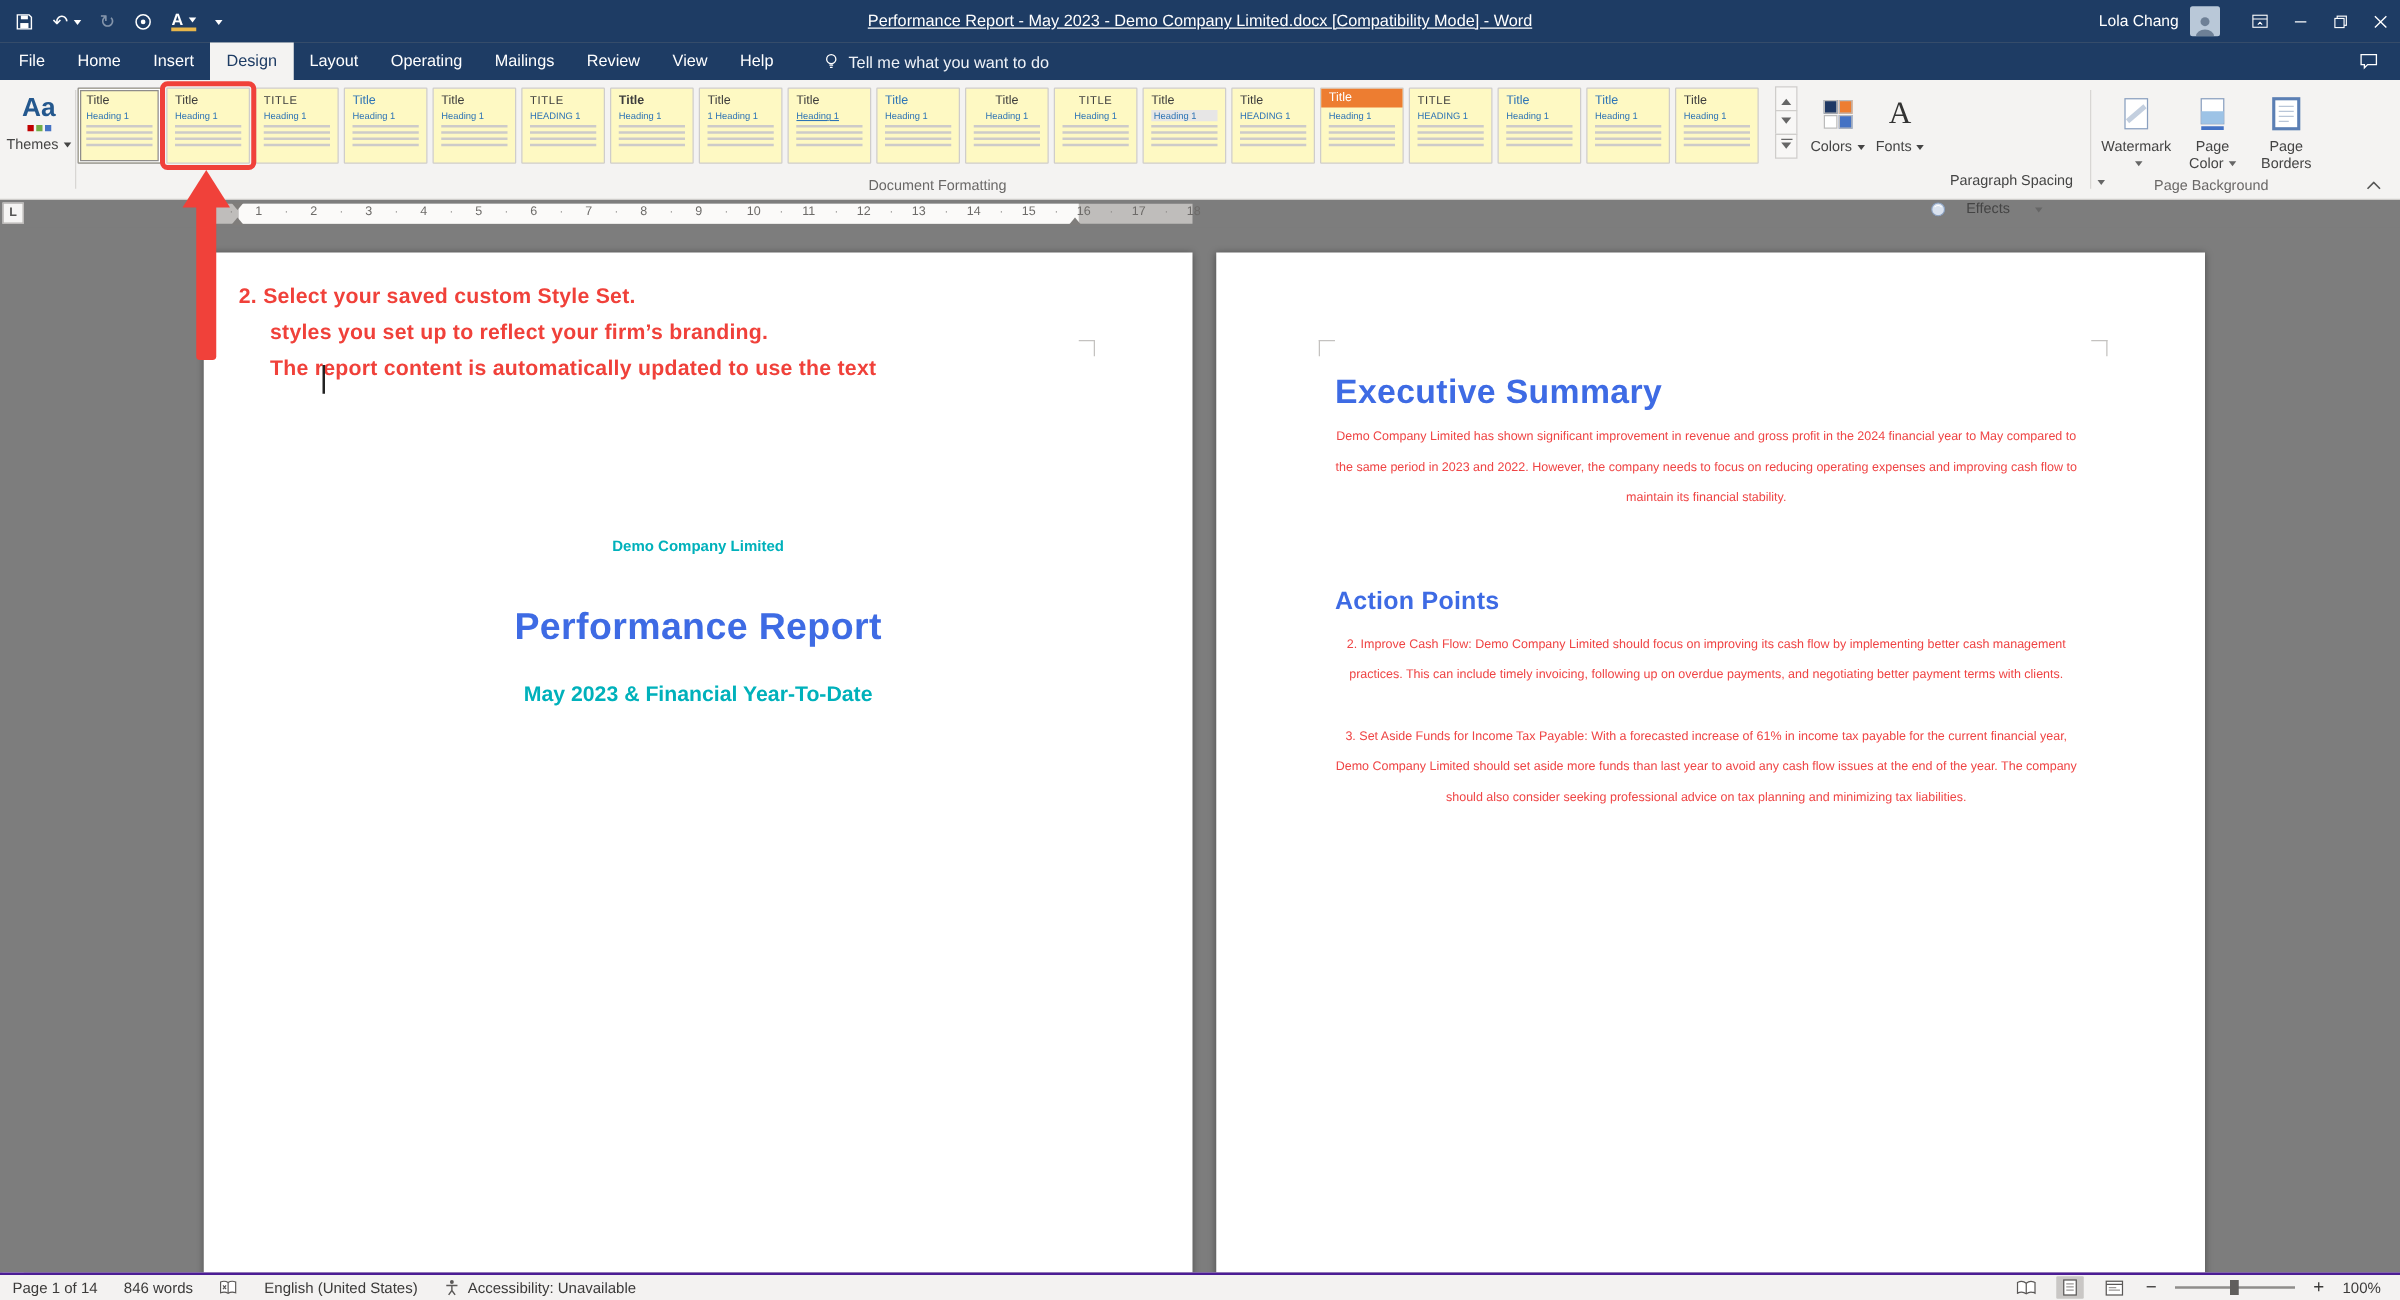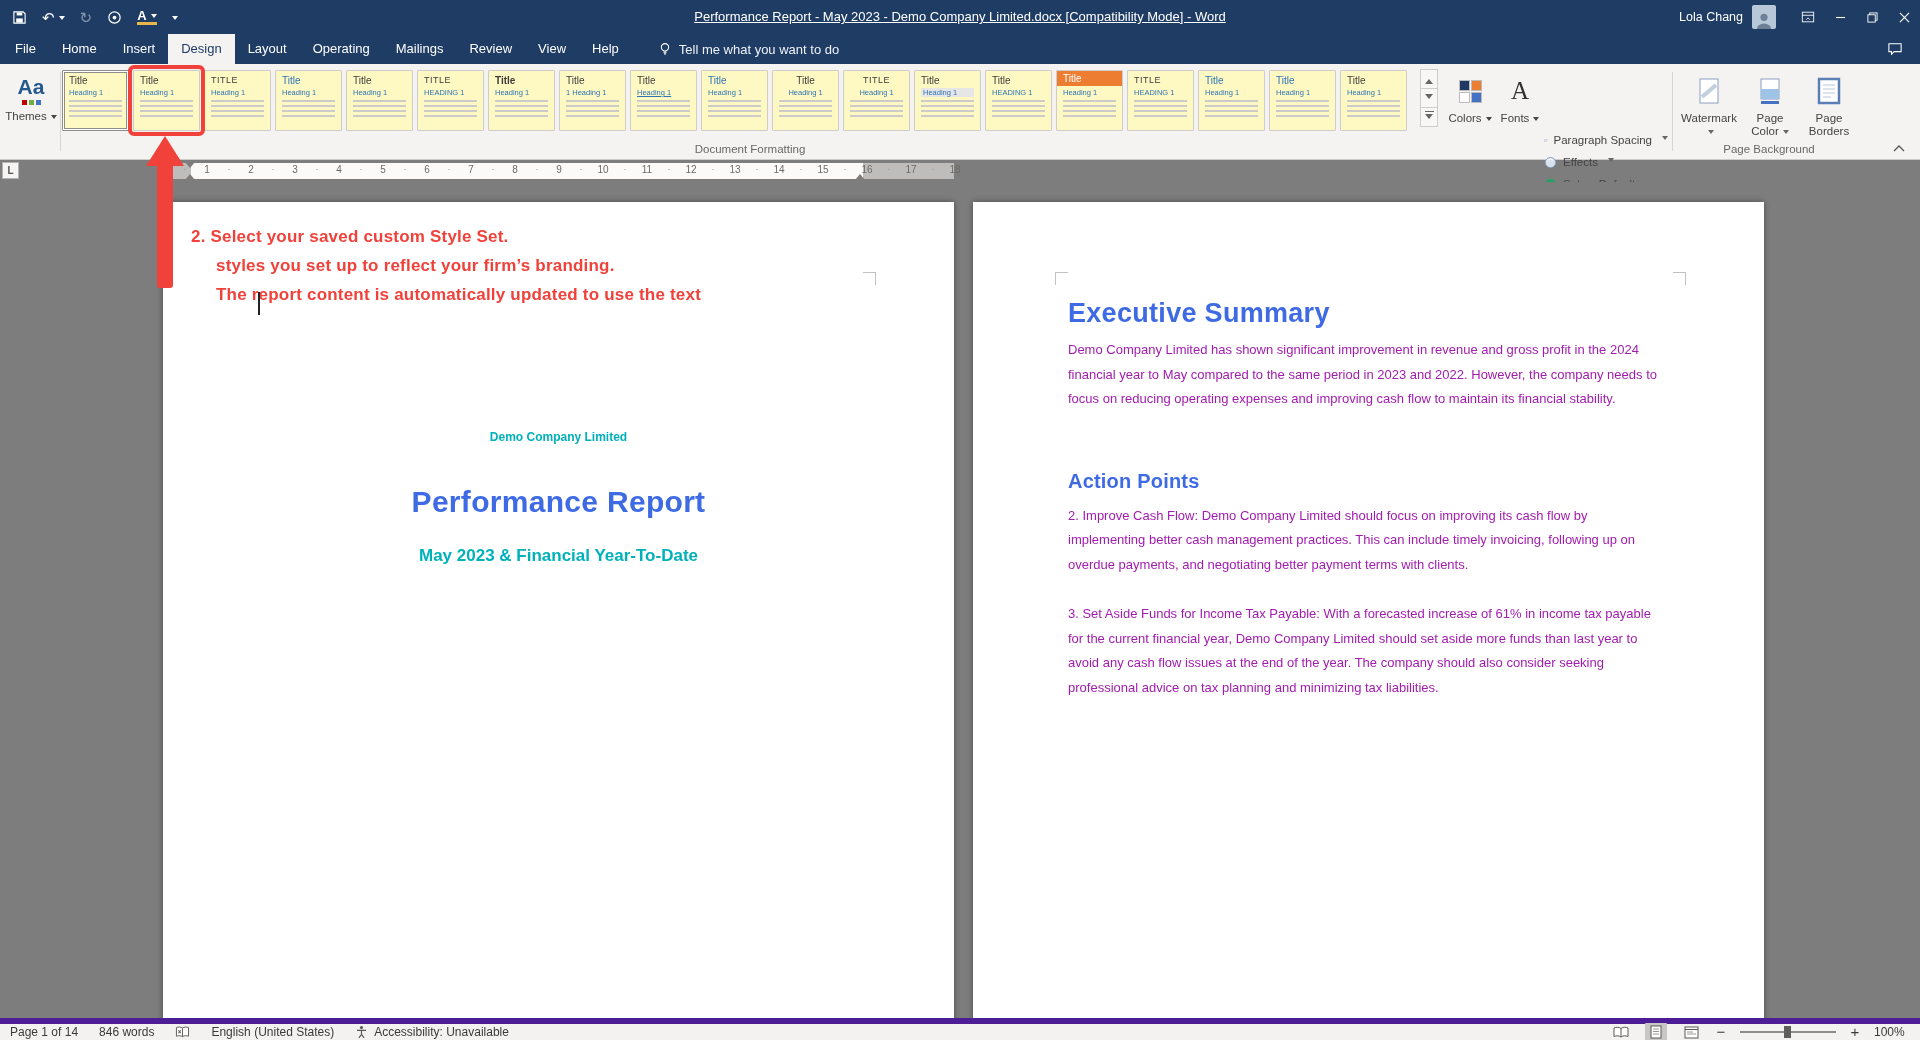--- a/index.html
+++ b/index.html
@@ -58,21 +58,21 @@
   .tri-up{width:0;height:0;border:4px solid transparent;border-bottom:5px solid #666;}
   .tri-dn{width:0;height:0;border:4px solid transparent;border-top:5px solid #666;}
   .more-bar{width:9px;height:1.5px;background:#666;margin-bottom:2px;}
   .big-btn{position:absolute;top:6px;height:84px;display:flex;flex-direction:column;align-items:center;text-align:center;font-size:11.5px;color:#444;border-radius:2px;}
   .big-btn .ic{height:36px;display:flex;align-items:center;margin-top:3px;}
   .big-btn .bl{line-height:13px;margin-top:3px;}
   .colors-grid{display:grid;grid-template-columns:11px 11px;grid-template-rows:11px 11px;gap:1px;}
   .colors-grid i{display:block;border:.5px solid #bbb;}
   .fonts-ic{font-size:25px;color:#333;font-family:"Liberation Serif",serif;line-height:26px;}
   .small-stack{position:absolute;left:1540px;top:70px;width:132px;}
-  .small-btn{display:flex;gap:6px;height:22px;font-size:11.5px;color:#444;padding:0 4px;border-radius:2px;white-space:nowrap;}
+  .small-btn{display:flex;align-items:center;gap:16px;height:22px;font-size:11.5px;color:#444;padding:0 4px;border-radius:2px;white-space:nowrap;}
   .grp-label{position:absolute;bottom:4px;font-size:11.5px;color:#6a6867;text-align:center;}
   .lbl-df{left:500px;width:500px;}
   .lbl-pb{left:1676px;width:186px;}
   .collapse-btn{position:absolute;right:10px;bottom:3px;width:22px;height:16px;display:flex;align-items:center;justify-content:center;color:#555;}
 
   
   .ruler-row{position:absolute;top:160px;left:0;right:0;height:22px;}
   .tab-sel{position:absolute;left:2px;top:2px;width:17px;height:17px;background:#f6f5f4;border:1px solid #b5b3b1;color:#555;font-size:10px;font-weight:bold;display:flex;align-items:center;justify-content:center;}
   .h-ruler{position:absolute;left:163px;top:3px;width:791px;height:16px;background:#bfbdbb;}
   .h-white{position:absolute;left:28px;width:672px;top:0;bottom:0;background:#fbfaf9;}
@@ -96,30 +96,30 @@
   .cm-tr{border-top-width:1px;border-right-width:1px;}
   .cm-tl{border-top-width:1px;border-left-width:1px;}
   .annotation{position:absolute;left:28px;top:20px;font-size:17px;font-weight:bold;line-height:29px;color:var(--annotation-red);letter-spacing:.2px;white-space:nowrap;}
   .annotation .ind{padding-left:25px;}
   .caret{position:absolute;left:95px;top:90px;width:1.5px;height:23px;background:#222;}
   .company{position:absolute;left:0;right:0;top:228px;text-align:center;font-size:12px;font-weight:bold;color:var(--brand-teal);}
   .doc-title{position:absolute;left:0;right:0;top:283px;text-align:center;font-size:30px;font-weight:bold;color:var(--brand-blue);letter-spacing:.3px;}
   .doc-subtitle{position:absolute;left:0;right:0;top:344px;text-align:center;font-size:17px;font-weight:bold;color:var(--brand-teal);}
   .p2{position:absolute;left:95px;top:96px;width:594px;}
   .h-exec{font-size:27px;font-weight:bold;color:var(--brand-blue);margin:0 0 9px;letter-spacing:.3px;}
-  .p-body{font-size:13px;line-height:24.5px;color:#a21caf;margin:0 0 25px;}
+  .p-body{font-size:10px;line-height:24.5px;color:#ef4444;margin:0 0 25px;text-align:center;}
   .h-action{font-size:20px;font-weight:bold;color:var(--brand-blue);margin:58px 0 11px;letter-spacing:.2px;}
 
   
   .overlay{position:absolute;inset:0;pointer-events:none;z-index:60;}
   .arrow-head{position:absolute;left:146px;top:136px;width:0;height:0;border-left:19px solid transparent;border-right:19px solid transparent;border-bottom:30px solid var(--annotation-red);}
   .arrow-shaft{position:absolute;left:157px;top:164px;width:16px;height:124px;background:var(--annotation-red);border-radius:0 0 3px 3px;}
 
   
-  .statusbar{position:absolute;left:0;right:0;bottom:0;height:22px;background:#f3f2f1;border-top:6px solid #4c1d95;display:flex;align-items:center;font-size:12px;color:#3b3a39;}
+  .statusbar{position:absolute;left:0;right:0;bottom:0;height:22px;background:#f3f2f1;border-top:2px solid #4c1d95;display:flex;align-items:center;font-size:12px;color:#3b3a39;}
   .sb-left{display:flex;align-items:center;gap:21px;padding-left:10px;}
   .sb-item{display:flex;align-items:center;gap:6px;white-space:nowrap;}
   .sb-right{margin-left:auto;display:flex;align-items:center;gap:13px;padding-right:10px;}
   .view-btn{width:22px;height:18px;display:flex;align-items:center;justify-content:center;border-radius:1px;}
   .view-btn.active{background:#c9c7c5;}
   .zoom-sign{font-size:15px;color:#3b3a39;width:12px;text-align:center;line-height:12px;}
   .ztrack{position:relative;width:96px;height:2px;background:#8f8d8b;}
   .ztrack::before{content:"";position:absolute;left:48px;top:-4px;width:1px;height:10px;background:#8f8d8b;}
   .zthumb{position:absolute;left:44px;top:-5px;width:7px;height:12px;background:#605e5c;}
   .zoom-label{width:36px;}

